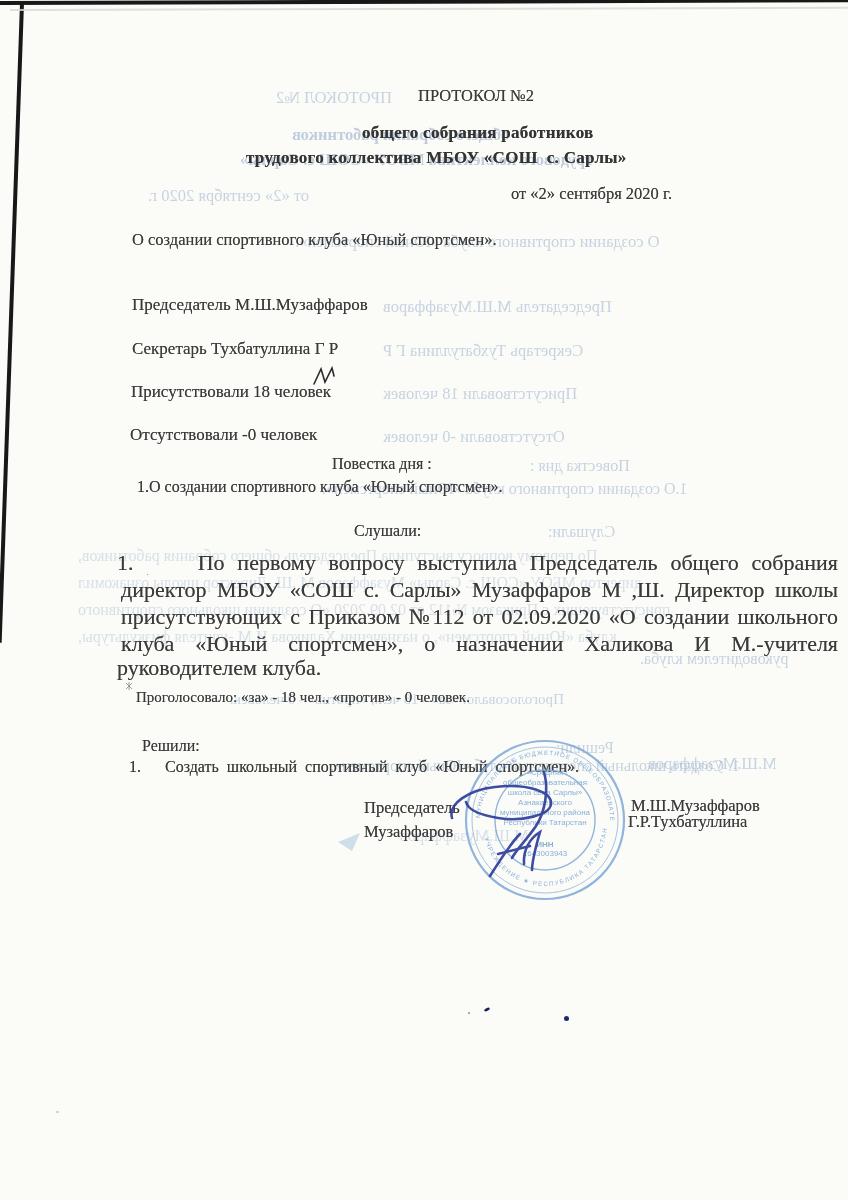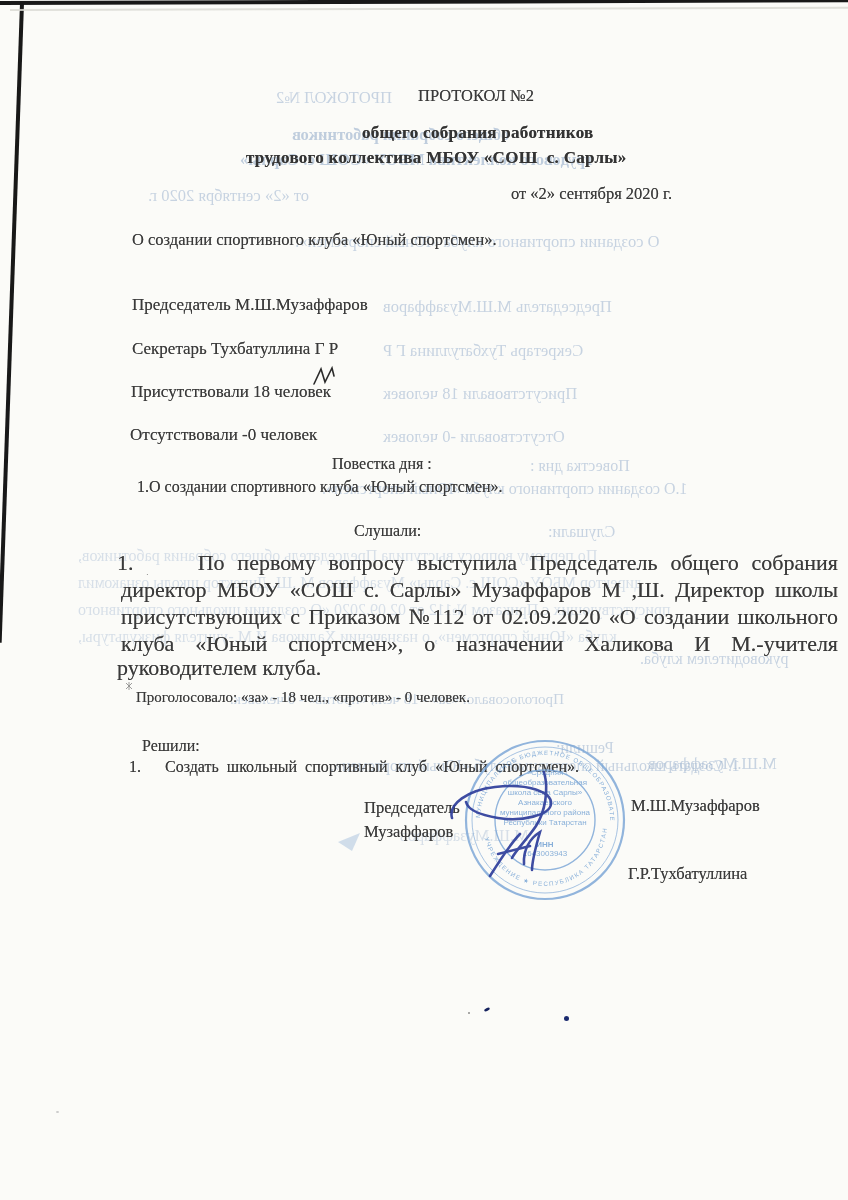--- a/index.html
+++ b/index.html
@@ -74,21 +74,21 @@
   <div class="pline" style="left:121px;top:634px;width:717px;">клуба «Юный спортсмен», о назначении Халикова И М.-учителя физкультуры,</div>
   <div class="pline last" style="left:117px;top:658px;width:400px;">руководителем клуба.</div>
 
   <div class="ln s15" style="left:136px;top:689px;">Проголосовало: «за» - 18 чел., «против» - 0 человек.</div>
   <div class="ln s16" style="left:142px;top:737px;">Решили:</div>
   <div class="ln s16" style="left:129px;top:758px;word-spacing:4px;">1.&nbsp;&nbsp; Создать школьный спортивный клуб «Юный спортсмен».</div>
 
   <div class="ln" style="left:364px;top:798px;">Председатель</div>
   <div class="ln" style="left:631px;top:796px;">М.Ш.Музаффаров</div>
   <div class="ln" style="left:364px;top:822px;">Музаффаров</div>
-  <div class="ln" style="left:628px;top:864px;">Г.Р.Тухбатуллина</div>
+  <div class="ln" style="left:628px;top:812px;">Г.Р.Тухбатуллина</div>
 
   <svg style="left:450px;top:725px;" width="190" height="190" viewBox="0 0 190 190" opacity="0.82">
     <defs>
       <path id="arcTop" d="M30,95 A65,65 0 1,1 160,95"></path>
       <path id="arcBot" d="M33,99 A62,62 0 1,0 157,99"></path>
     </defs>
     <g fill="none" stroke="#7aa5d6">
       <circle cx="95" cy="95" r="79" stroke-width="2.2"></circle>
       <circle cx="95" cy="95" r="73" stroke-width="0.8"></circle>
       <circle cx="95" cy="95" r="50" stroke-width="1.4"></circle>

